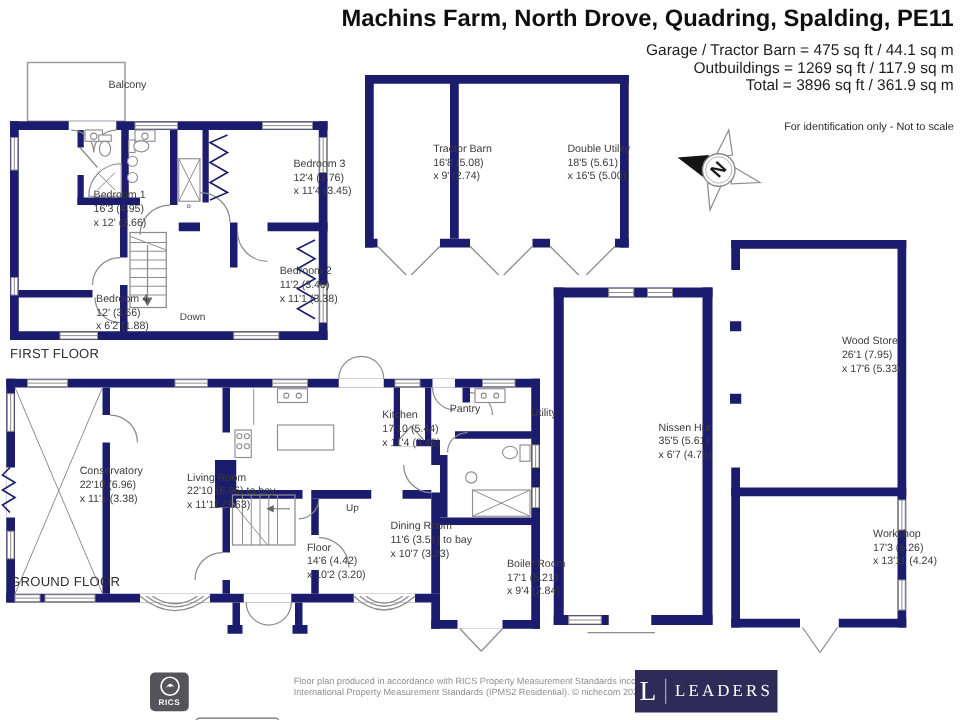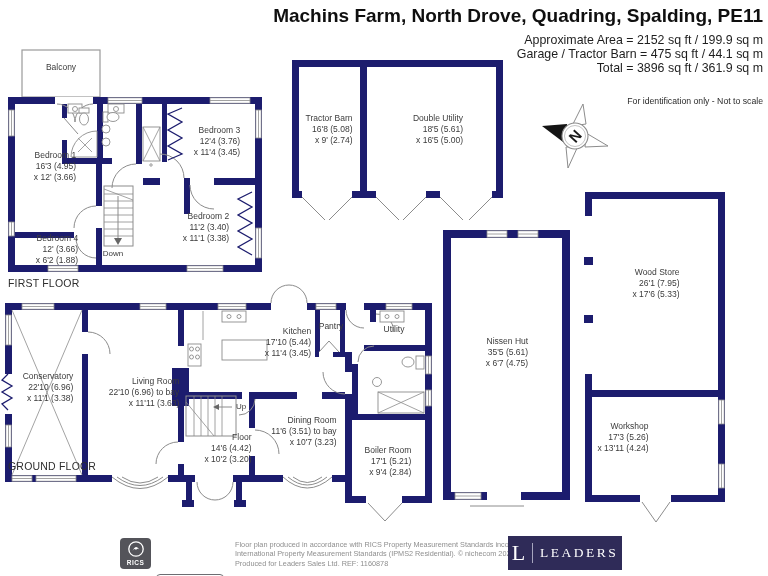--- a/index.html
+++ b/index.html
@@ -8,22 +8,22 @@
   svg.plan{position:absolute;left:0;top:0;}
   .w{fill:var(--wall,#1c1c6e);}
   .thin{fill:none;stroke:var(--line,#8c8c8c);stroke-width:1;}
   .thin2{fill:none;stroke:var(--line,#8c8c8c);stroke-width:0.8;}
   .navyln{fill:none;stroke:var(--wall,#1c1c6e);stroke-width:1.3;}
   .win{fill:#fff;stroke:var(--line,#8c8c8c);stroke-width:0.8;}
   .gapw{fill:#fff;}
   .fx{fill:#fff;stroke:var(--line,#8c8c8c);stroke-width:0.9;}
   .balc{fill:#fff;stroke:#9a9a9a;stroke-width:1.2;}
   .arrowhead{fill:#666;}
-  .lbl{position:absolute;transform:translate(-50%,-50%);text-align:right;
-       font-size:8.5px;line-height:1.3;color:#3b3b3b;white-space:nowrap;}
+  .lbl{position:absolute;transform:translate(-50%,-50%);text-align:left;
+       font-size:8.5px;line-height:1.3;color:#3b3b3b;white-space:nowrap;margin-left:41px;}
   .sm{font-size:8px;}
   .floorlbl{position:absolute;font-size:10.5px;color:#2e2e2e;letter-spacing:0.2px;}
   .hdr{position:absolute;top:5px;right:5px;text-align:right;}
   .hdr .title{font-size:19px;font-weight:bold;color:#0f0f0f;margin-bottom:6px;}
   .hdr .aline{font-size:12.4px;color:#1e1e1e;line-height:14.2px;}
   .hdr .note{font-size:8.7px;color:#2a2a2a;margin-top:20px;}
   .rics-badge{position:absolute;left:120px;top:538px;width:31px;height:31px;
       background:#54545a;border-radius:4px;display:flex;flex-direction:column;
       align-items:center;justify-content:flex-start;}
   .rics-badge .emblem{margin-top:2px;}
@@ -38,22 +38,22 @@
   .leaders .l-div{width:1px;height:20px;background:#cfcfe0;opacity:.75;margin:0 7px;}
   .leaders .l-name{color:#fff;font-family:"Liberation Serif",serif;font-size:13.5px;letter-spacing:2.5px;}
 </style>
 </head>
 <body>
 
 <div class="page">
 
   <div class="hdr">
     <div class="title">Machins Farm, North Drove, Quadring, Spalding, PE11</div>
-    <div class="aline">Approximate Area = 2152 sq ft / 199.9 sq m</div>
     <div class="aline">Garage / Tractor Barn = 475 sq ft / 44.1 sq m</div>
+    <div class="aline">Outbuildings = 1269 sq ft / 117.9 sq m</div>
     <div class="aline">Total = 3896 sq ft / 361.9 sq m</div>
     <div class="note">For identification only - Not to scale</div>
   </div>
 
   <svg class="plan" width="768" height="576" viewBox="0 0 768 576">
 
     <g>
       <rect class="balc" x="22" y="50" width="78" height="47"></rect>
       <rect class="w" x="8" y="97" width="254" height="7"></rect>
       <rect class="w" x="8" y="97" width="7" height="175"></rect>
@@ -337,21 +337,21 @@
   <div class="lbl" style="left:656px;top:284px">
     <div>Wood Store</div>
     <div>26'1 (7.95)</div>
     <div>x 17'6 (5.33)</div>
   </div>
   <div class="lbl" style="left:507px;top:353px">
     <div>Nissen Hut</div>
     <div>35'5 (5.61)</div>
     <div>x 6'7 (4.75)</div>
   </div>
-  <div class="lbl" style="left:623px;top:438px">
+  <div class="lbl" style="left:683px;top:438px">
     <div>Workshop</div>
     <div>17'3 (5.26)</div>
     <div>x 13'11 (4.24)</div>
   </div>
 
   <div class="lbl" style="left:48px;top:388px">
     <div>Conservatory</div>
     <div>22'10 (6.96)</div>
     <div>x 11'1 (3.38)</div>
   </div>
@@ -401,21 +401,20 @@
     <div class="rics-txt">RICS</div>
   </div>
   <div class="cert-box">
     <div>Certified</div>
     <div>Property</div>
     <div>Measurer</div>
   </div>
   <div class="disclaimer">
     <div>Floor plan produced in accordance with RICS Property Measurement Standards incorporating</div>
     <div>International Property Measurement Standards (IPMS2 Residential).  © nichecom 2024.</div>
-    <div>Produced for Leaders Sales Ltd.  REF:  1160878</div>
   </div>
   <div class="leaders">
     <span class="l-init">L</span>
     <span class="l-div"></span>
     <span class="l-name">LEADERS</span>
   </div>
 
 </div>
 
 </body></html>

